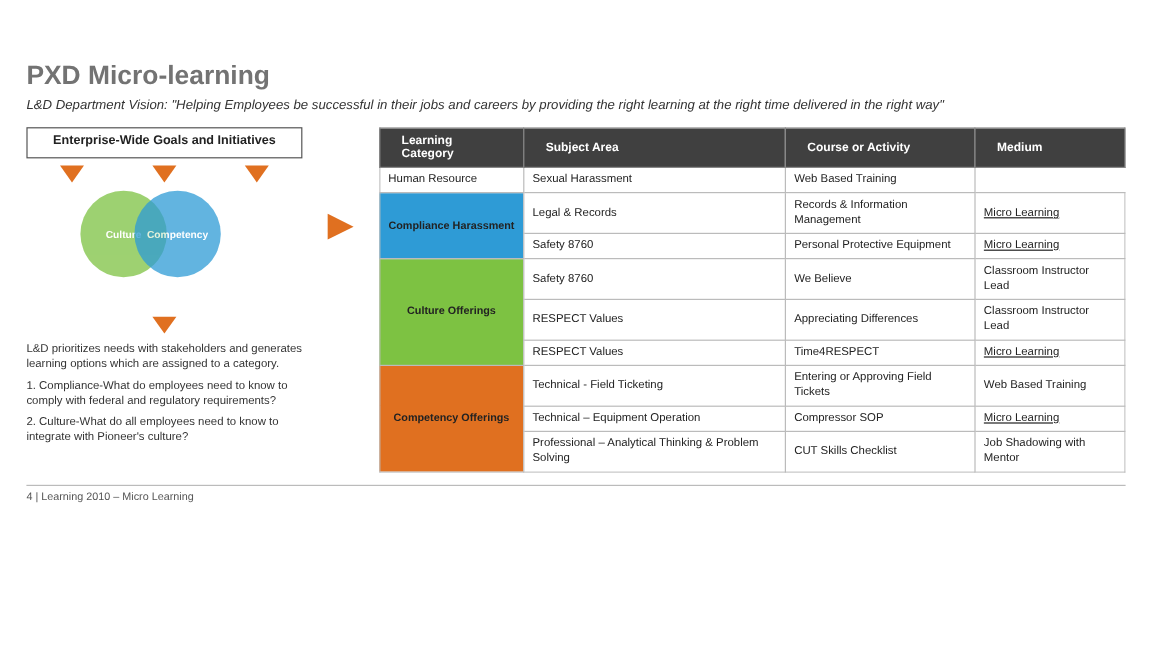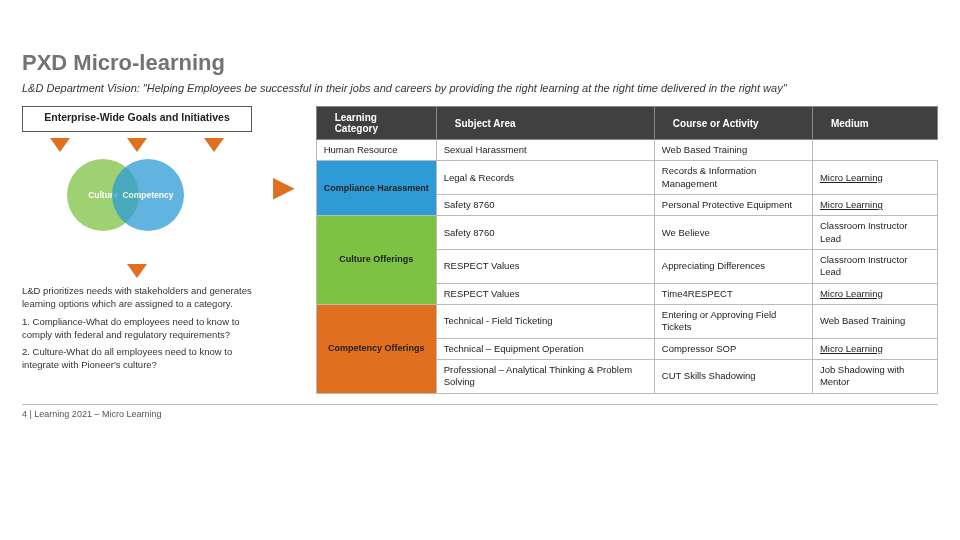--- a/index.html
+++ b/index.html
@@ -232,21 +232,21 @@
             <td>Entering or Approving Field Tickets</td>
             <td>Web Based Training</td>
           </tr>
           <tr>
             <td>Technical – Equipment Operation</td>
             <td>Compressor SOP</td>
             <td class="link-cell">Micro Learning</td>
           </tr>
           <tr>
             <td>Professional – Analytical Thinking &amp; Problem Solving</td>
-            <td>CUT Skills Shadowing</td>
+            <td>CUT Skills Checklist</td>
             <td>Job Shadowing with Mentor</td>
           </tr>
         </tbody>
     </table>
   </div>
 </div>
 
-<div class="footer-text">4  |  Learning 2021 – Micro Learning</div>
+<div class="footer-text">4  |  Learning 2010 – Micro Learning</div>
 
 </body></html>

